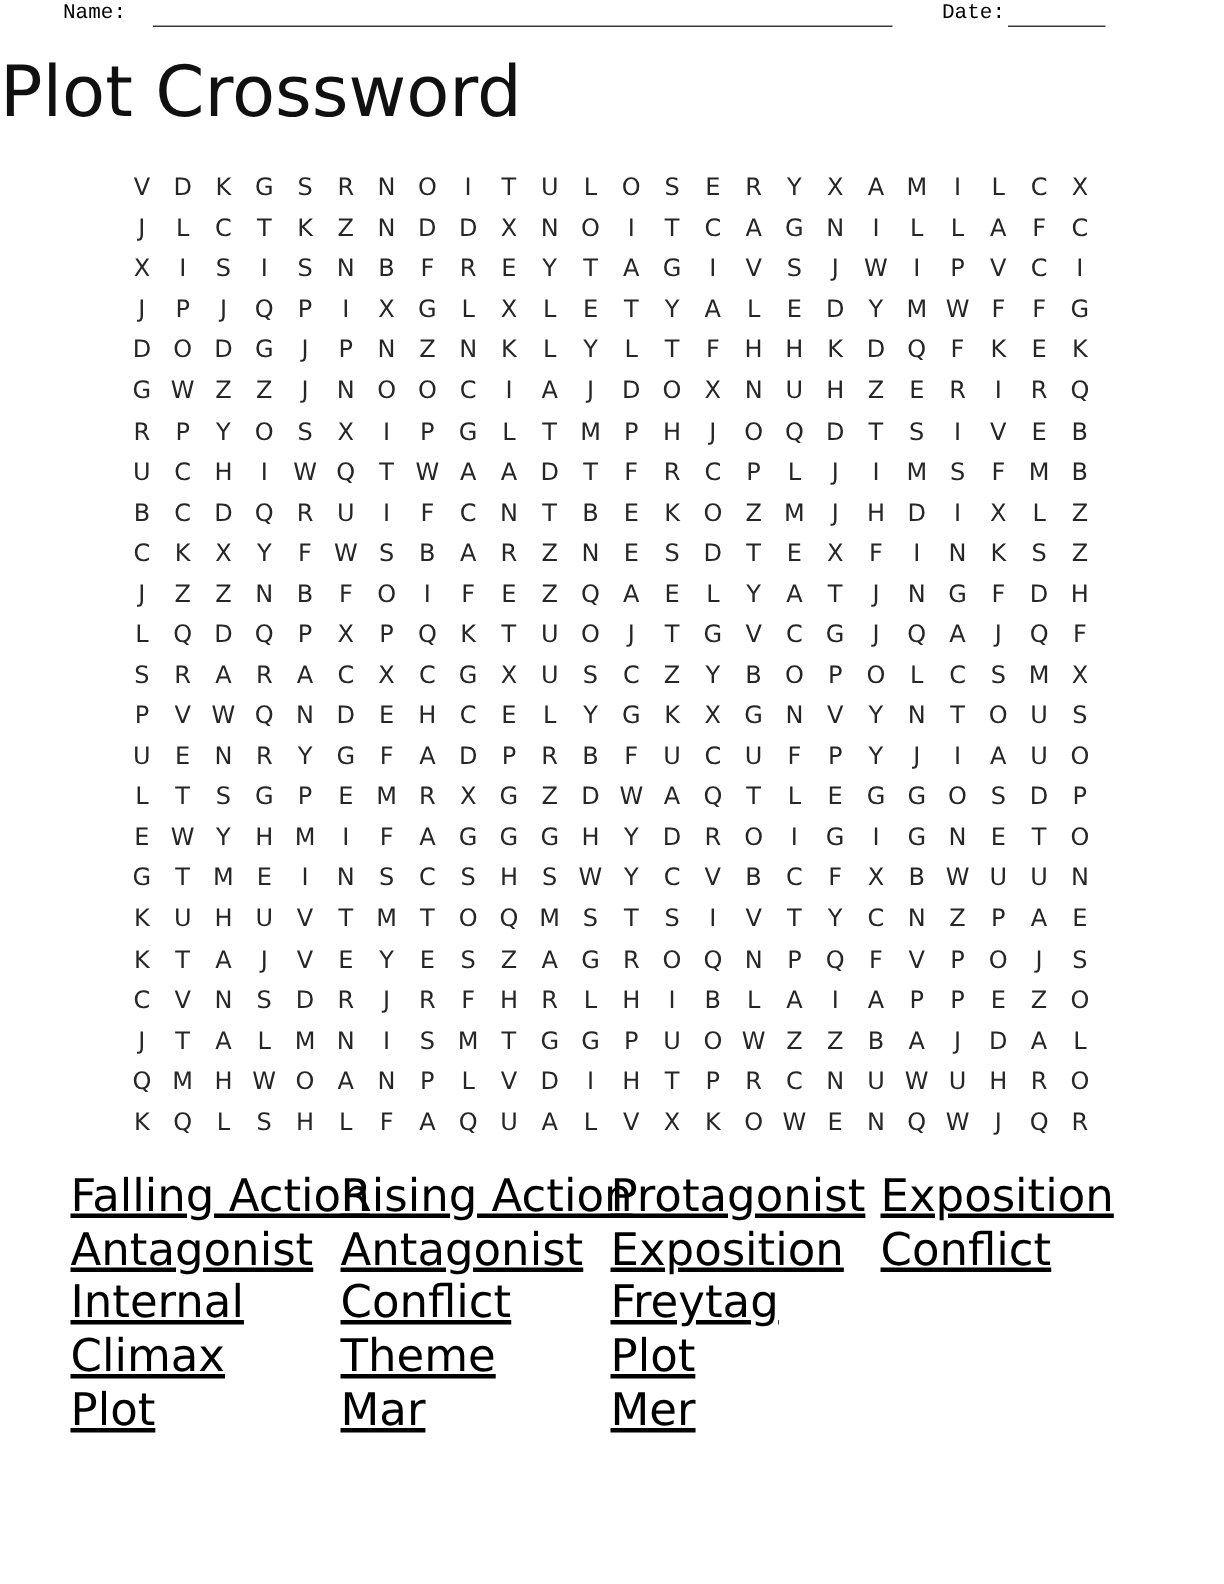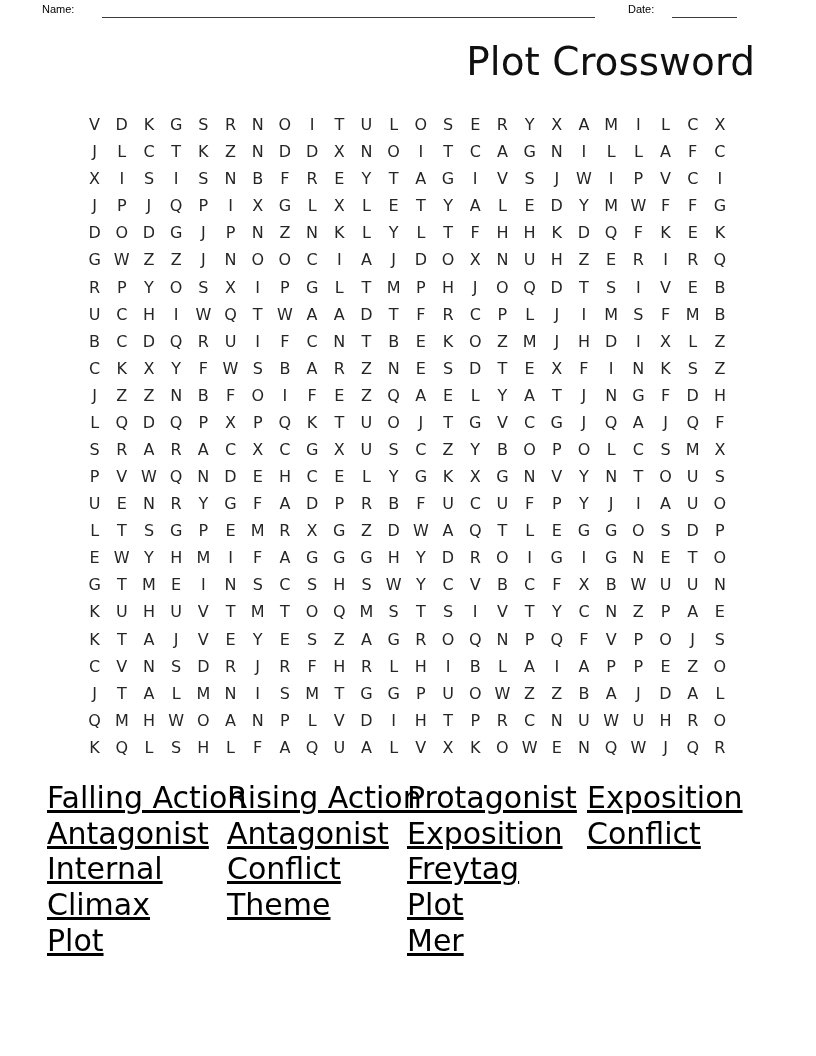--- a/index.html
+++ b/index.html
@@ -6,36 +6,36 @@
   body {
     width: 816px; height: 1056px;
     background: #ffffff;
     position: relative;
     overflow: hidden;
     font-family: "DejaVu Sans", sans-serif;
     -webkit-font-smoothing: antialiased;
   }
   .hdr-label {
     position: absolute; top: 0; height: 18px; line-height: 18px;
-    font-family: Liberation Sans, sans-serif;
-    font-size: 11px; color: #000;
+    font-family: Liberation Mono, monospace;
+    font-size: 14px; color: #000;
   }
   #name-label { left: 42px; }
   #date-label { left: 628px; }
   .write-line {
     position: absolute; top: 17px; height: 0;
     border-bottom: 1px solid #3a3a3a;
   }
   #name-line { left: 102px; width: 493px; }
   #date-line { left: 672px; width: 65px; }
   #page-title {
     position: absolute; top: 34px; left: 0; width: 755px;
-    text-align: right;
+    text-align: left;
     font-family: "DejaVu Sans", sans-serif;
-    font-size: 39px; line-height: 56px;
+    font-size: 47px; line-height: 56px;
     color: #101010; font-weight: 400;
     letter-spacing: 0px;
   }
   #grid {
     position: absolute; left: 81px; top: 111px;
     display: grid;
     grid-template-columns: repeat(24, 27.2px);
     grid-auto-rows: 27.08px;
   }
   #grid .cell {
@@ -652,20 +652,21 @@
       <div class="word">Antagonist</div>
       <div class="word">Internal</div>
       <div class="word">Climax</div>
       <div class="word">Plot</div>
     </div>
     <div class="word-col">
       <div class="word">Rising Action</div>
       <div class="word">Antagonist</div>
       <div class="word">Conflict</div>
       <div class="word">Theme</div>
+      <div class="word">Mar</div>
     </div>
     <div class="word-col">
       <div class="word">Protagonist</div>
       <div class="word">Exposition</div>
       <div class="word">Freytag</div>
       <div class="word">Plot</div>
       <div class="word">Mer</div>
     </div>
     <div class="word-col">
       <div class="word">Exposition</div>

